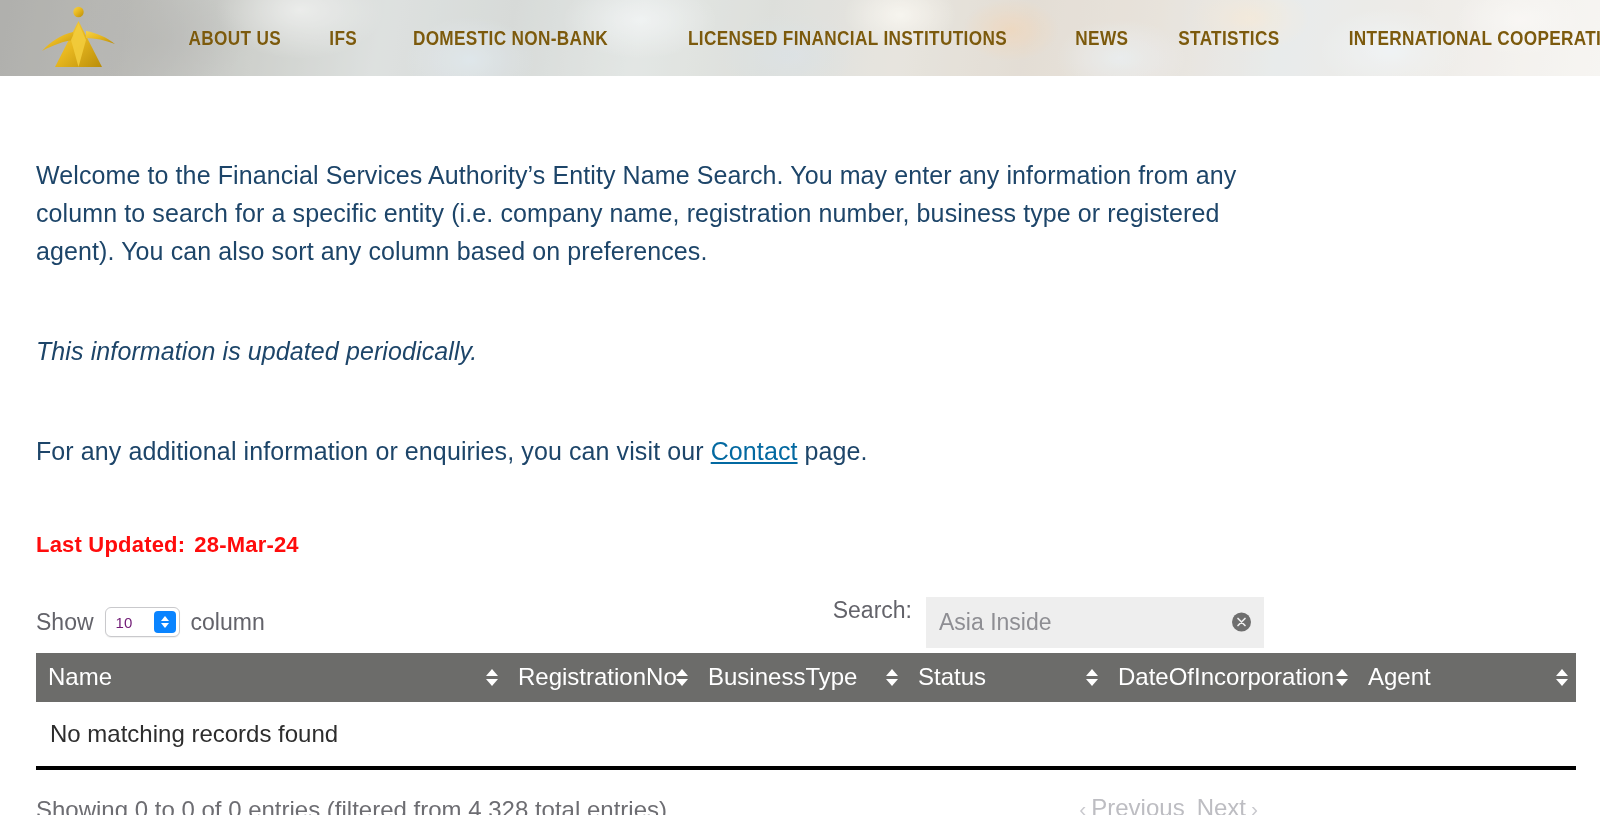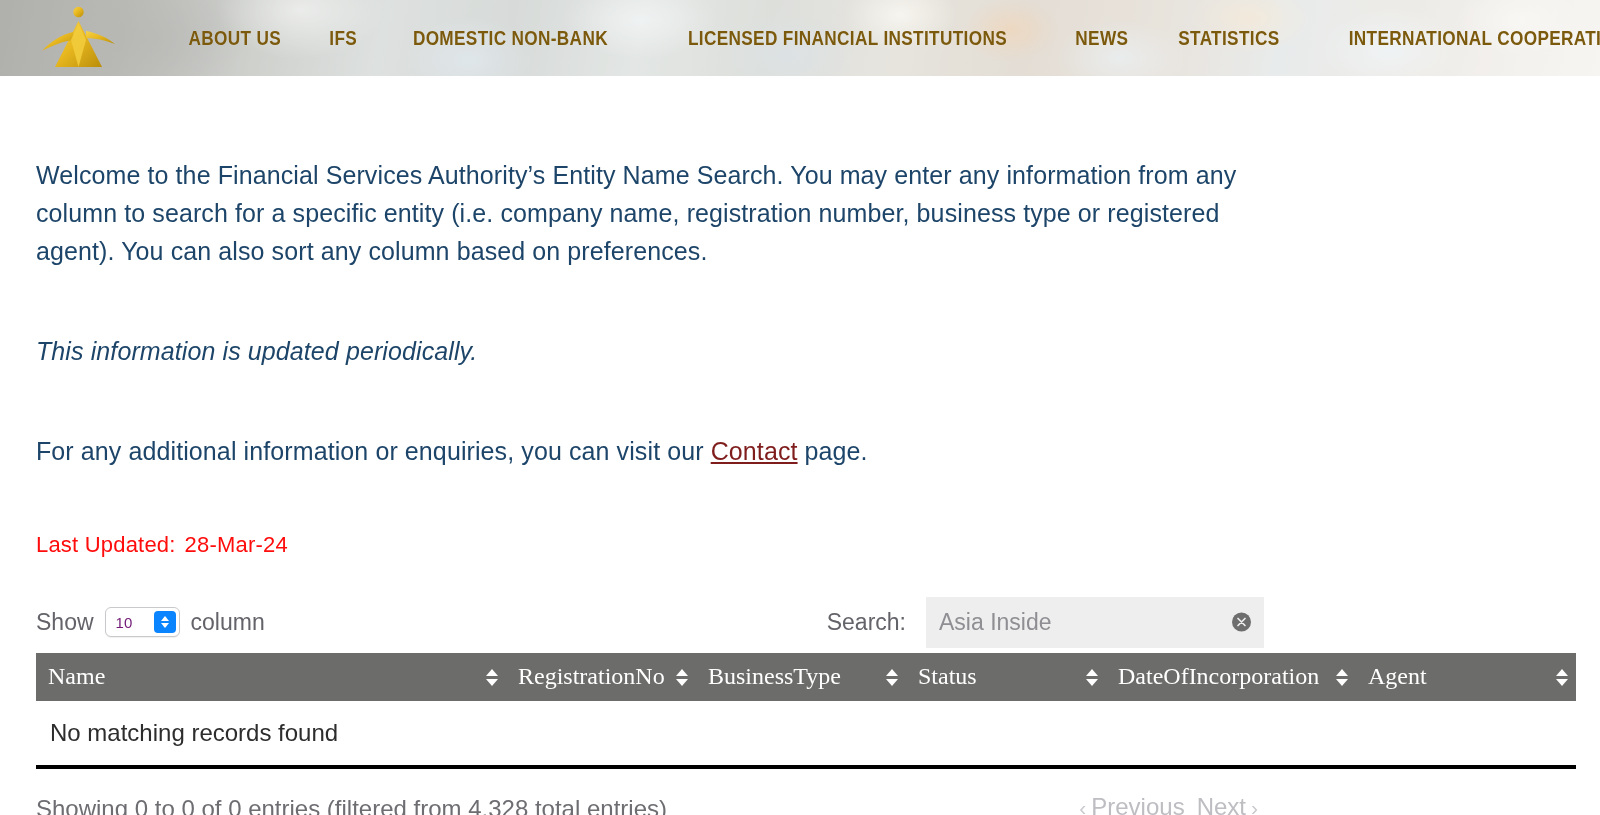--- a/index.html
+++ b/index.html
@@ -100,32 +100,33 @@
     color: #1d4569;
     font-size: 25px;
     line-height: 38px;
     letter-spacing: 0.1px;
     max-width: 1500px;
   }
   .p1 { margin: 0; padding-top: 64px; }
   .p2 { margin: 0; padding-top: 62px; font-style: italic; }
   .p3 { margin: 0; padding-top: 62px; }
   .contact-link {
-    color: #7f1d1d;
+    color: #0369a1;
     text-decoration: underline;
     text-underline-offset: 2px;
     cursor: pointer;
   }
   .last-updated {
     margin: 0;
     padding-top: 62px;
     font-family: "Liberation Sans", sans-serif;
     color: #ff0c0c;
     font-size: 22px;
     letter-spacing: 0.2px;
+    font-weight: bold;
   }
   .lu-date { margin-left: 9px; }
 
   
   .dt-top {
     display: flex;
     align-items: center;
     justify-content: space-between;
     margin-top: 42px;
     height: 44px;
@@ -174,22 +175,22 @@
   .stepper .chev {
     width: 0; height: 0;
     border-left: 4px solid transparent;
     border-right: 4px solid transparent;
   }
   .stepper .up   { border-bottom: 5px solid #fff; }
   .stepper .down { border-top: 5px solid #fff; }
 
   .dt-filter {
     display: flex;
-    align-items: center;
-    gap: 20px;
+    align-items: flex-start;
+    gap: 14px;
   }
   .dt-filter .lbl {
     font-family: "Liberation Sans Narrow", "Liberation Sans", sans-serif;
     font-size: 23px;
     color: #63636a;
   }
   .search-wrap {
     position: relative;
     width: 338px;
     height: 51px;
@@ -232,21 +233,21 @@
   
   .dt-table {
     width: 1540px;
     border-collapse: collapse;
     table-layout: fixed;
     margin-top: 9px;
   }
   .dt-table thead th {
     background: #6c6c6a;
     color: #ffffff;
-    font-family: Liberation Serif, serif;
+    font-family: Liberation Sans, sans-serif;
     font-weight: 400;
     font-size: 24px;
     text-align: left;
     padding: 10px 26px 11px 12px;
     position: relative;
     height: 36px;
     box-sizing: border-box;
     white-space: nowrap;
     overflow: hidden;
     cursor: pointer;

